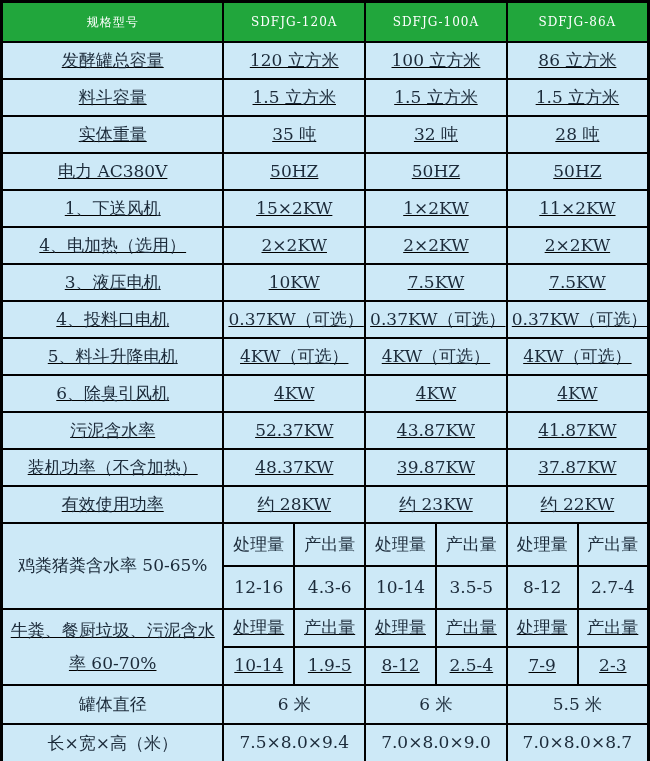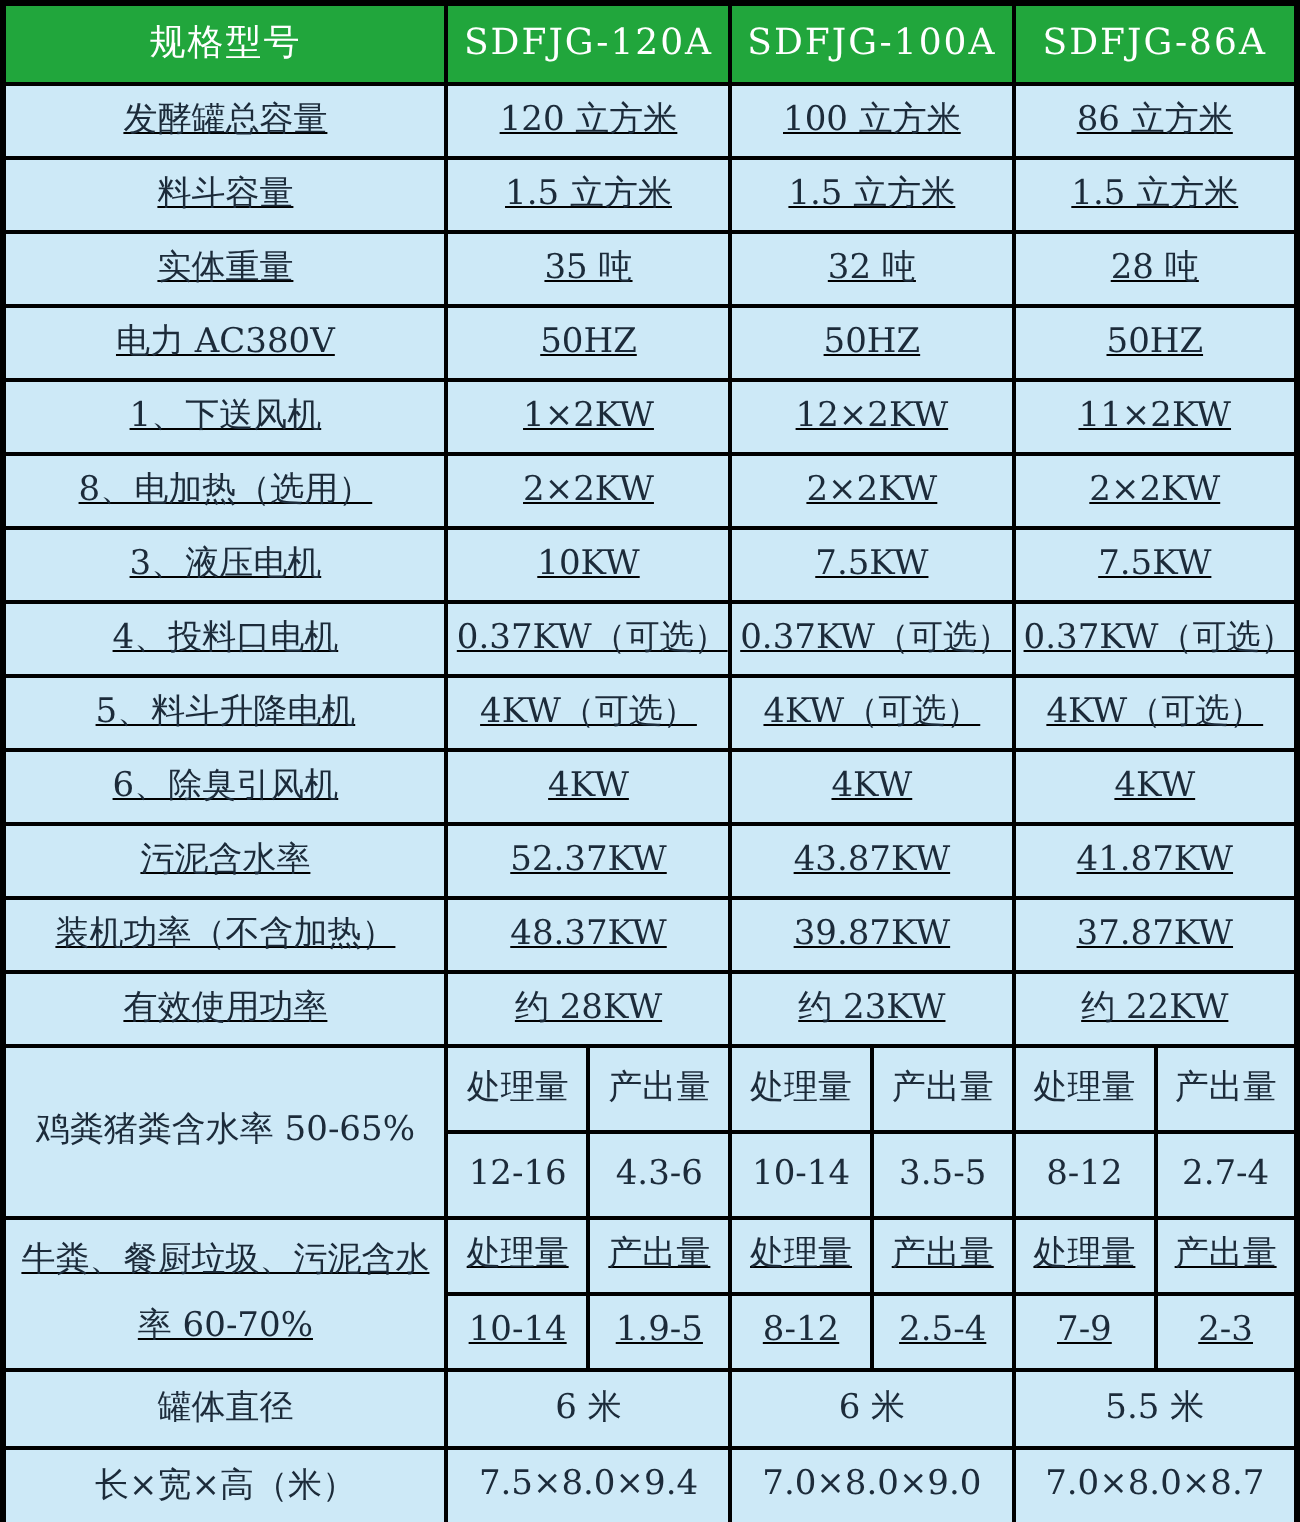--- a/index.html
+++ b/index.html
@@ -31,21 +31,21 @@
     color: #1c2b3a;
     background: #cde9f7;
     line-height: 1.35;
     overflow: hidden;
     white-space: nowrap;
   }
   table.spec tr.head th {
     background: #21a63c;
     color: #ffffff;
     font-weight: normal;
-    font-size: 18px;
+    font-size: 12px;
     letter-spacing: 1px;
   }
   table.spec td.lbl {
     white-space: normal;
     line-height: 1.9;
   }
   tr.h-head  { height: 40px; }
   tr.h-std   { height: 37px; text-decoration: underline; }
   tr.h-sub1  { height: 43px; }
   tr.h-sub2  { height: 38px; text-decoration: underline; }
@@ -92,26 +92,26 @@
     <td colspan="2">28 吨</td>
   </tr>
   <tr class="h-std">
     <td class="lbl">电力 AC380V</td>
     <td colspan="2">50HZ</td>
     <td colspan="2">50HZ</td>
     <td colspan="2">50HZ</td>
   </tr>
   <tr class="h-std">
     <td class="lbl">1、下送风机</td>
+    <td colspan="2">15×2KW</td>
     <td colspan="2">1×2KW</td>
-    <td colspan="2">12×2KW</td>
     <td colspan="2">11×2KW</td>
   </tr>
   <tr class="h-std">
-    <td class="lbl">8、电加热（选用）</td>
+    <td class="lbl">4、电加热（选用）</td>
     <td colspan="2">2×2KW</td>
     <td colspan="2">2×2KW</td>
     <td colspan="2">2×2KW</td>
   </tr>
   <tr class="h-std">
     <td class="lbl">3、液压电机</td>
     <td colspan="2">10KW</td>
     <td colspan="2">7.5KW</td>
     <td colspan="2">7.5KW</td>
   </tr>

